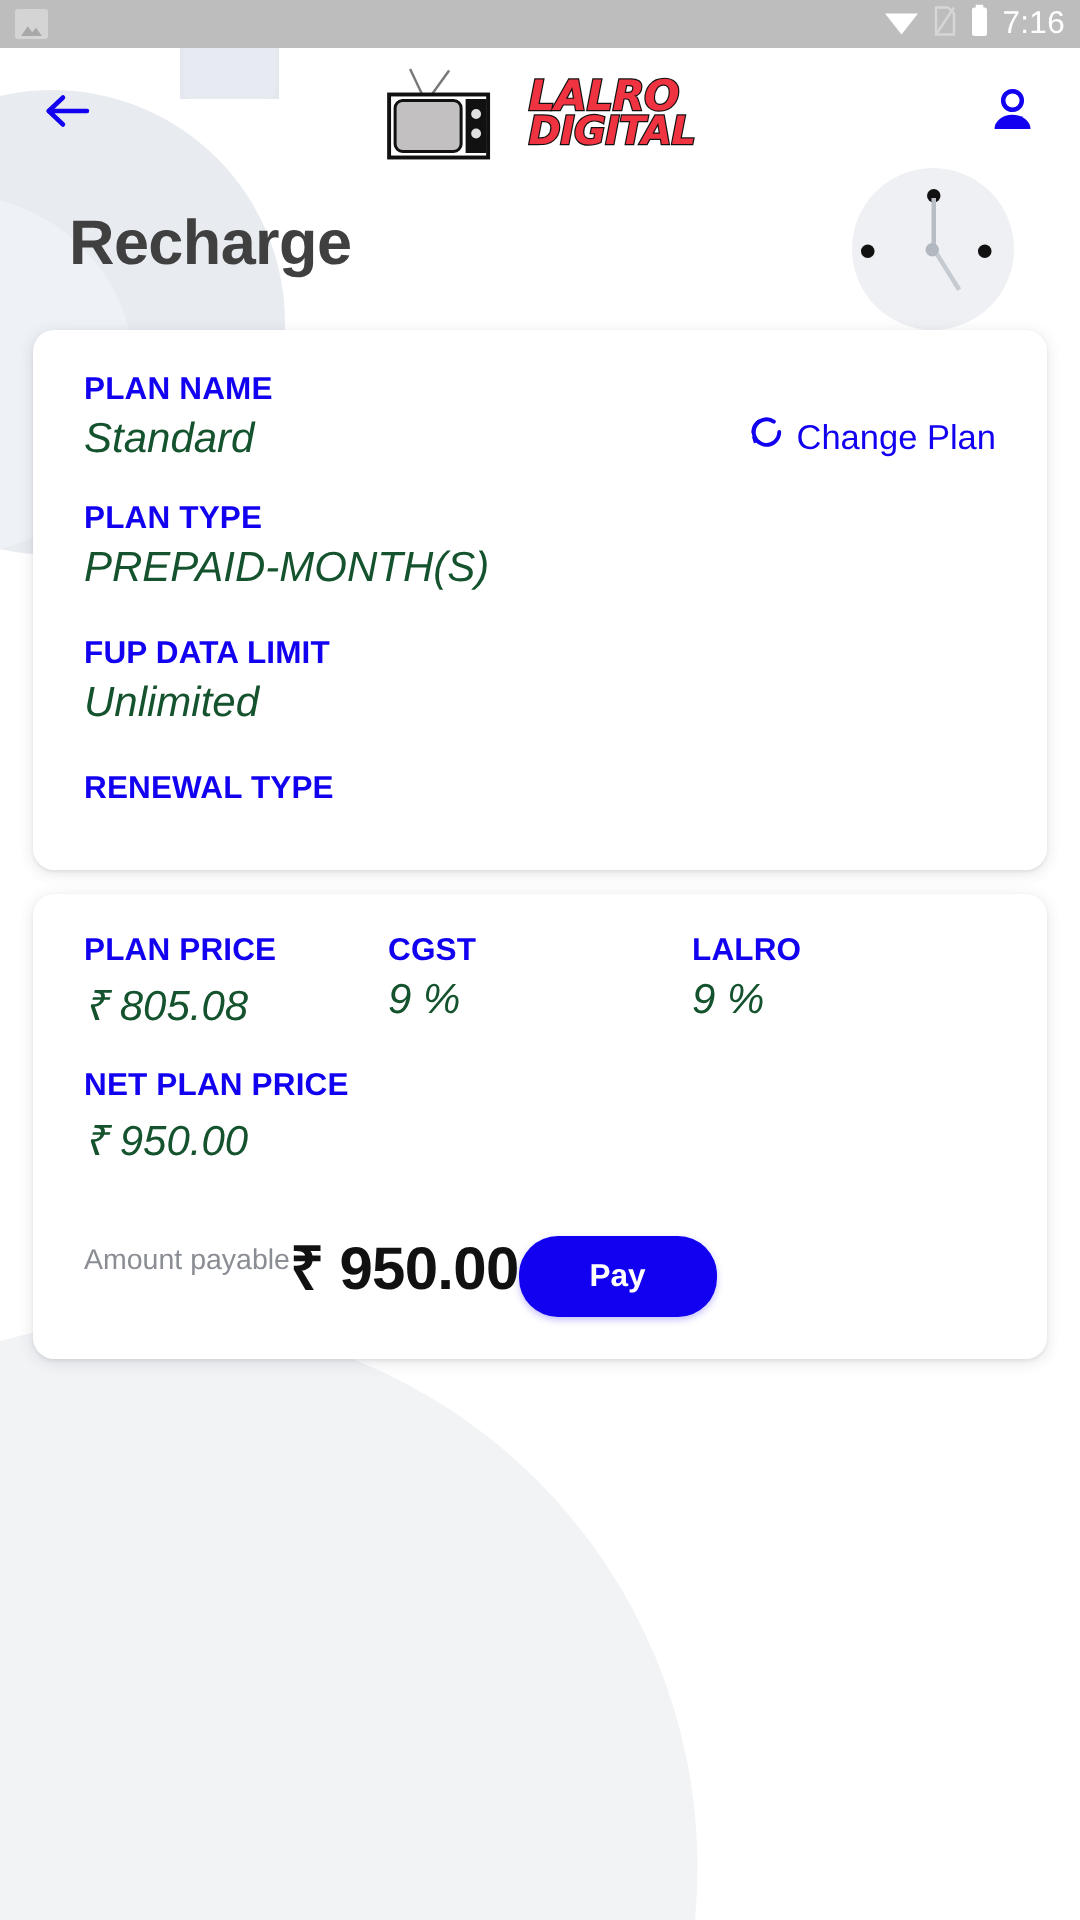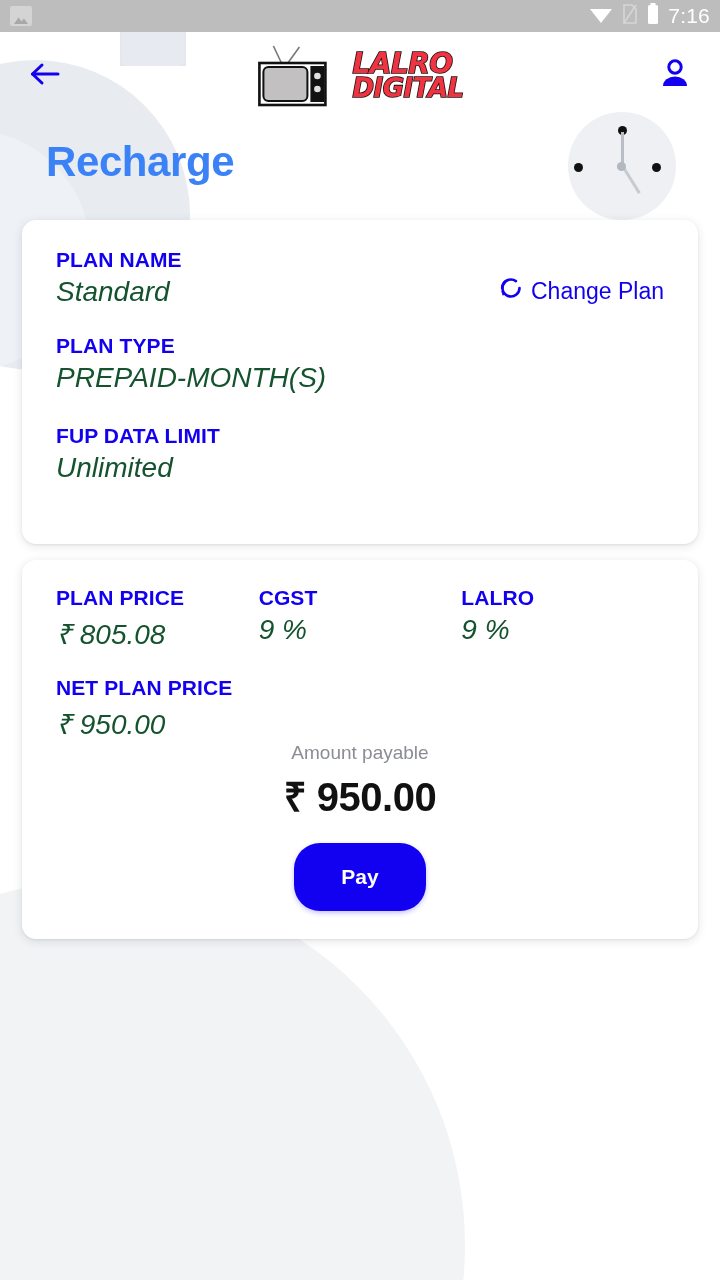--- a/index.html
+++ b/index.html
@@ -153,21 +153,21 @@
     display:flex; align-items:center; justify-content:center;
     cursor:pointer;
   }
 
   
   .page-title {
     position:relative; z-index:3;
     margin:18px 0 0 46px;
     font-size:42px;
     font-weight:bold;
-    color:#3b82f6;
+    color:#404040;
     letter-spacing:-0.4px;
   }
 
   
   .card {
     position:relative; z-index:3;
     background:#ffffff;
     border-radius:14px;
     box-shadow:0 2px 10px rgba(60,64,80,.14), 0 1px 2px rgba(60,64,80,.08);
     margin:0 22px;
@@ -200,33 +200,34 @@
 
   
   .price-grid {
     display:grid;
     grid-template-columns: 1fr 1fr 1fr;
   }
   .price-grid .field-label { font-size:21px; }
   .net-row { margin-top:24px; }
 
   .amount-block {
-    display:flex; flex-direction:column;
+    margin-top:26px;
+    display:flex; 
     align-items:center;
   }
   .amount-label {
     font-size:19px; color:#8a8d93;
   }
   .amount-value {
     font-size:40px; font-weight:bold; color:#111111;
     margin-top:4px; letter-spacing:-.5px;
   }
   .pay-btn {
     margin-top:20px;
-    width:132px; height:68px;
+    width:132px; height:54px;
     background:#1200f0;
     color:#ffffff;
     border:none; border-radius:26px;
     font-size:21px; font-weight:bold;
     font-family:"Liberation Sans", sans-serif;
     cursor:pointer;
     box-shadow:0 2px 5px rgba(18,0,240,.25);
   }
 </style>
 </head>
@@ -349,20 +350,24 @@
 
     <div class="gap-block"></div>
 
     <div class="field">
       <div class="field-label">FUP DATA LIMIT</div>
       <div class="field-value">Unlimited</div>
     </div>
 
     <div class="gap-block"></div>
 
+    <div class="field">
+      <div class="field-label">RENEWAL TYPE</div>
+      <div class="field-value empty"></div>
+    </div>
   </div>
 
   <div class="card card-price">
     <div class="price-grid">
       <div>
         <div class="field-label">PLAN PRICE</div>
         <div class="field-value">₹ 805.08</div>
       </div>
       <div>
         <div class="field-label">CGST</div>

